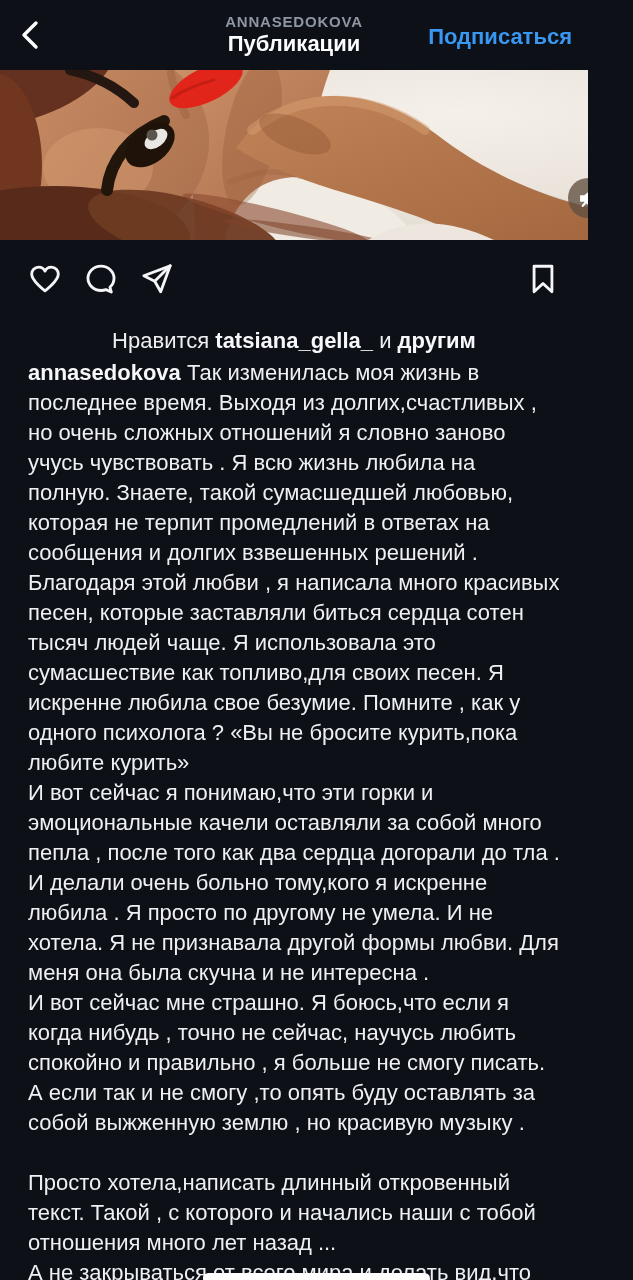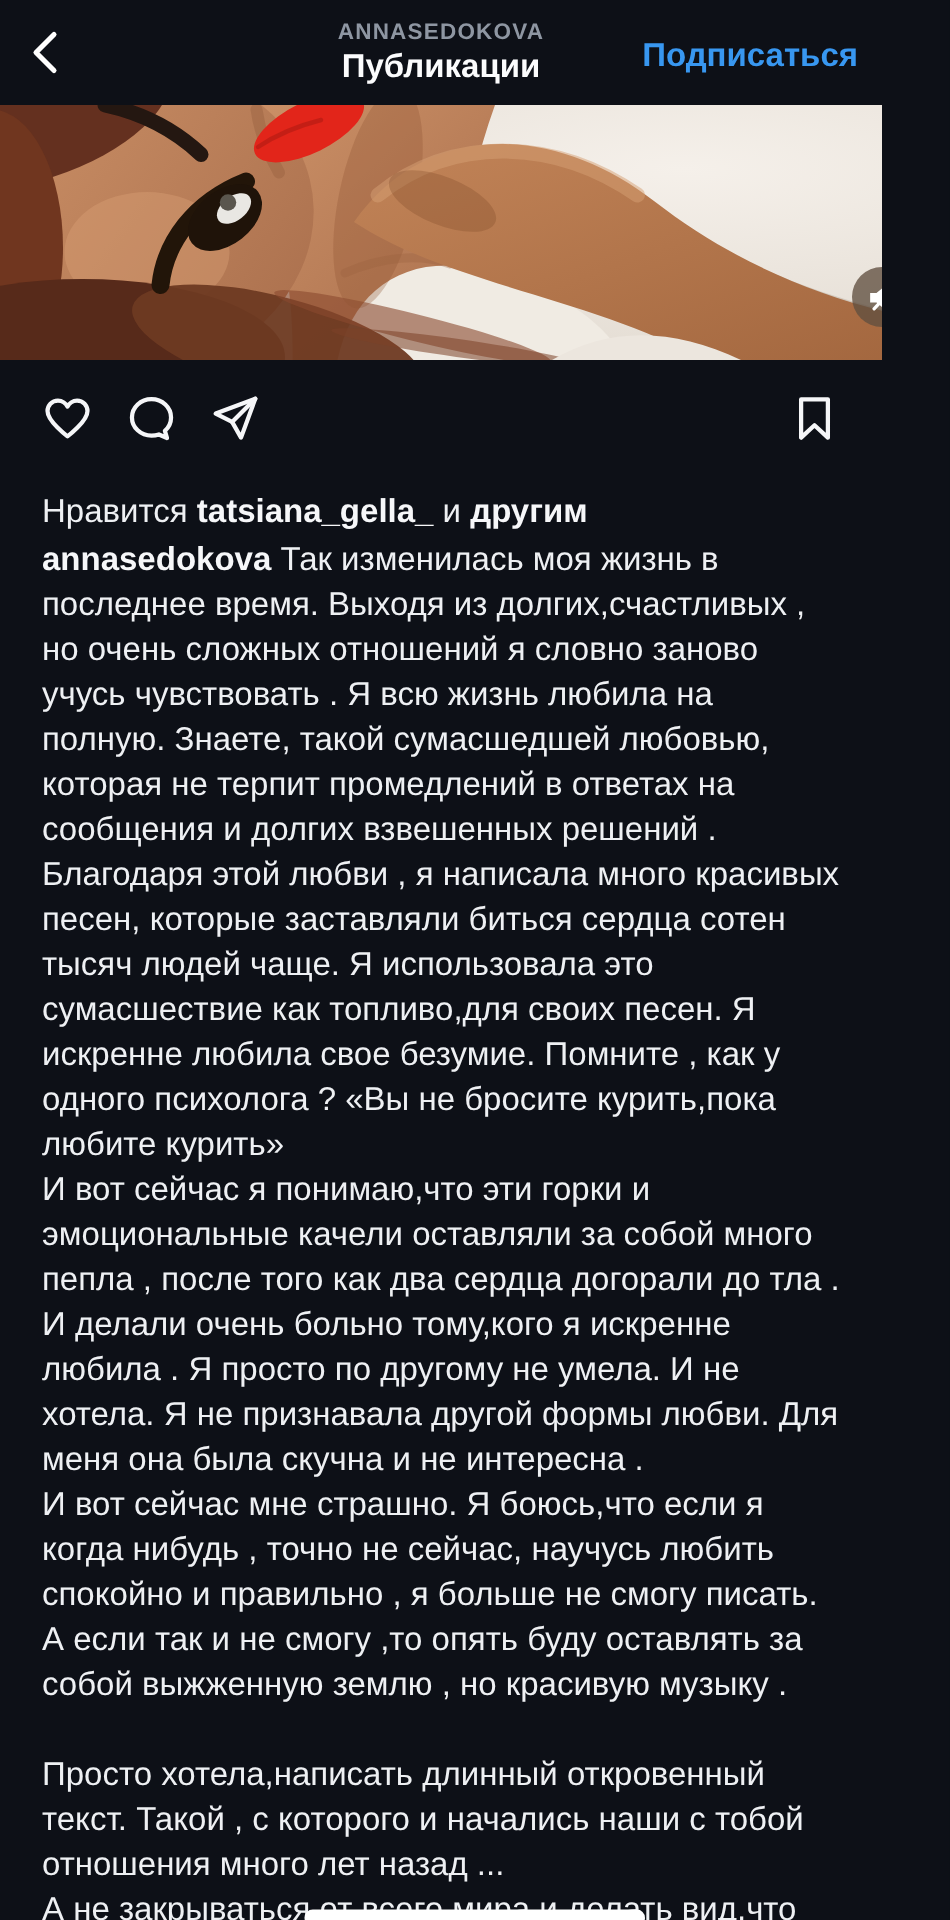--- a/index.html
+++ b/index.html
@@ -19,21 +19,21 @@
   .post-media{position:relative;width:633px;height:170px;background:#1a150f;}
   .post-media svg{display:block;}
   .mute-btn{position:absolute;left:568px;top:108px;width:40px;height:40px;border-radius:50%;
     background:rgba(96,79,64,.78);display:flex;align-items:center;justify-content:center;border:none;padding:0;cursor:pointer;}
   
   .actions{display:flex;align-items:center;gap:22px;padding:22px 28px 0 28px;height:34px;}
   .act-btn{background:none;border:none;padding:0;width:34px;height:34px;cursor:pointer;}
   .act-spacer{flex:1;}
   .ico{display:block;stroke:#f5f6f8;stroke-width:2;fill:none;stroke-linecap:round;stroke-linejoin:round;}
   
-  .likes-line{margin:30px 28px 0 28px;font-size:22px;line-height:30px;color:#eef0f3;}
+  .likes-line{margin:30px 28px 0 28px;font-size:22px;line-height:30px;color:#eef0f3;text-align:center;}
   .likes-line b, .caption b{font-weight:700;color:#f6f7f9;}
   .caption{margin:2px 28px 0 28px;font-size:22px;line-height:30px;color:#eef0f3;}
   .cap-text{white-space:pre-wrap;}
   .home-indicator{position:absolute;left:203px;bottom:-4px;width:227px;height:11px;border-radius:6px;background:#ffffff;}
 </style>
 </head>
 <body>
 
 <div class="screen">
 

